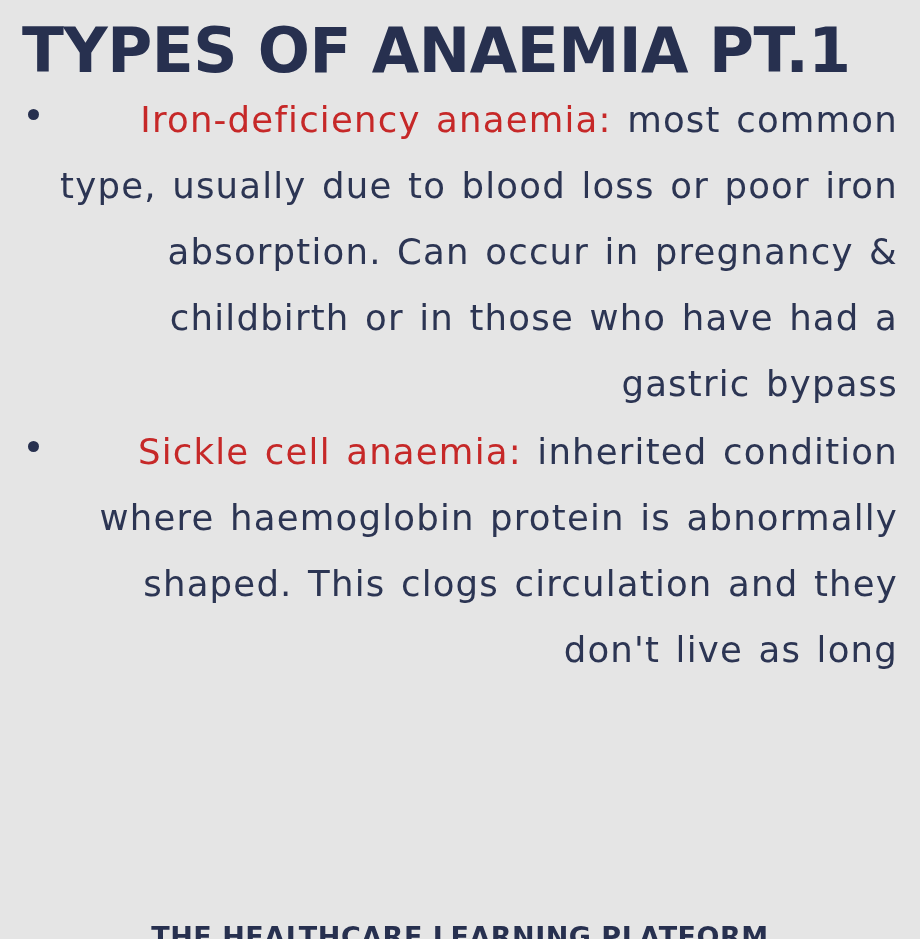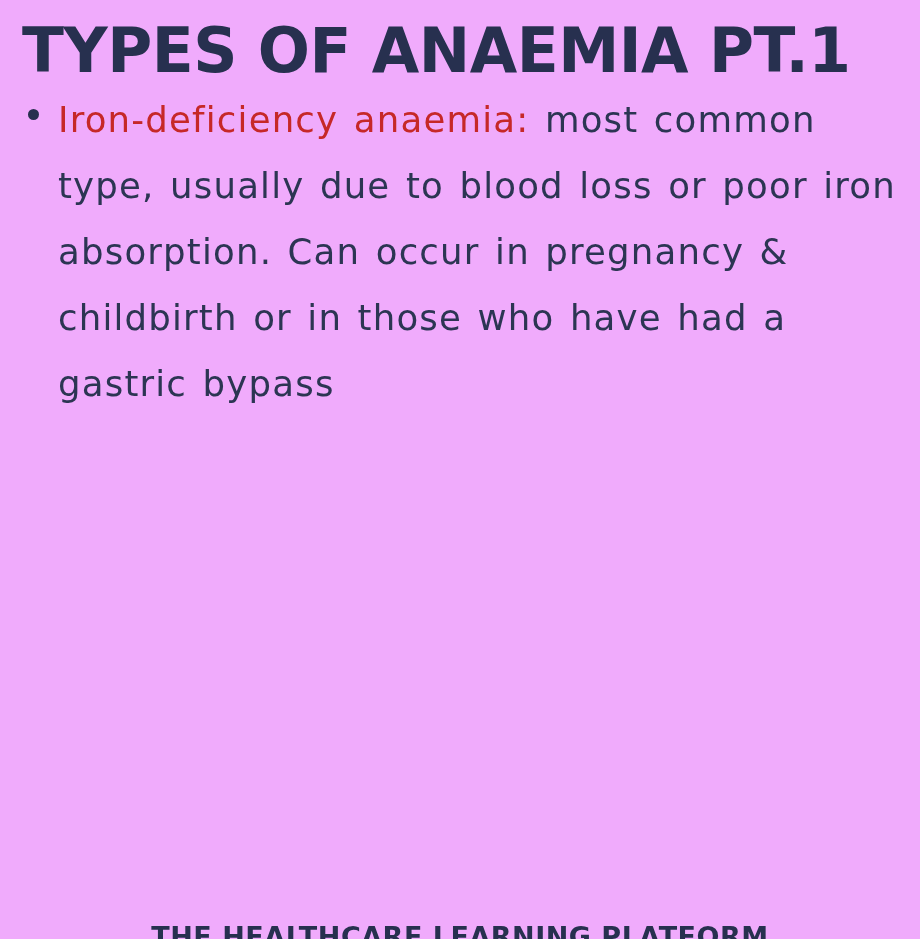--- a/index.html
+++ b/index.html
@@ -11,21 +11,21 @@
     width: 920px;
     height: 939px;
     overflow: hidden;
     background: #b4bdd4;
     font-family: "DejaVu Sans", sans-serif;
   }
   .page {
     position: relative;
     width: 920px;
     height: 939px;
-    background: #f0abfc;
+    background: #e5e5e5;
     padding: 18px 22px 0 22px;
   }
   .title {
     font-family: "DejaVu Sans", sans-serif;
     font-weight: bold;
     font-size: 62px;
     line-height: 1.05;
     letter-spacing: -0.5px;
     color: #27304f;
     margin: 0 0 4px 0;
@@ -35,20 +35,21 @@
   }
   ul.bullets {
     list-style: none;
     margin: 0;
     padding: 0;
   }
   li.bullet {
     position: relative;
     padding-left: 36px;
     margin: 0 0 2px 0;
+    text-align: right;
   }
   li.bullet .dot {
     position: absolute;
     left: 6px;
     top: 22px;
     width: 11px;
     height: 11px;
     border-radius: 50%;
     background: #27304f;
   }
@@ -87,18 +88,22 @@
   <h1 class="title">TYPES OF ANAEMIA PT.1</h1>
 
   <ul class="bullets">
 
     <li class="bullet">
       <span class="dot"></span>
       <span class="btext"><span class="term">Iron-deficiency anaemia:</span><span> most common type, usually due to blood loss or poor iron absorption. Can occur in pregnancy &amp; childbirth or in those who have had a gastric bypass</span></span>
     </li>
 
 
+    <li class="bullet">
+      <span class="dot"></span>
+      <span class="btext"><span class="term">Sickle cell anaemia:</span><span> inherited condition where haemoglobin protein is abnormally shaped. This clogs circulation and they don't live as long</span></span>
+    </li>
 
   </ul>
 
   <div class="footer">THE HEALTHCARE LEARNING PLATFORM</div>
 
 </div>
 
 </body></html>

